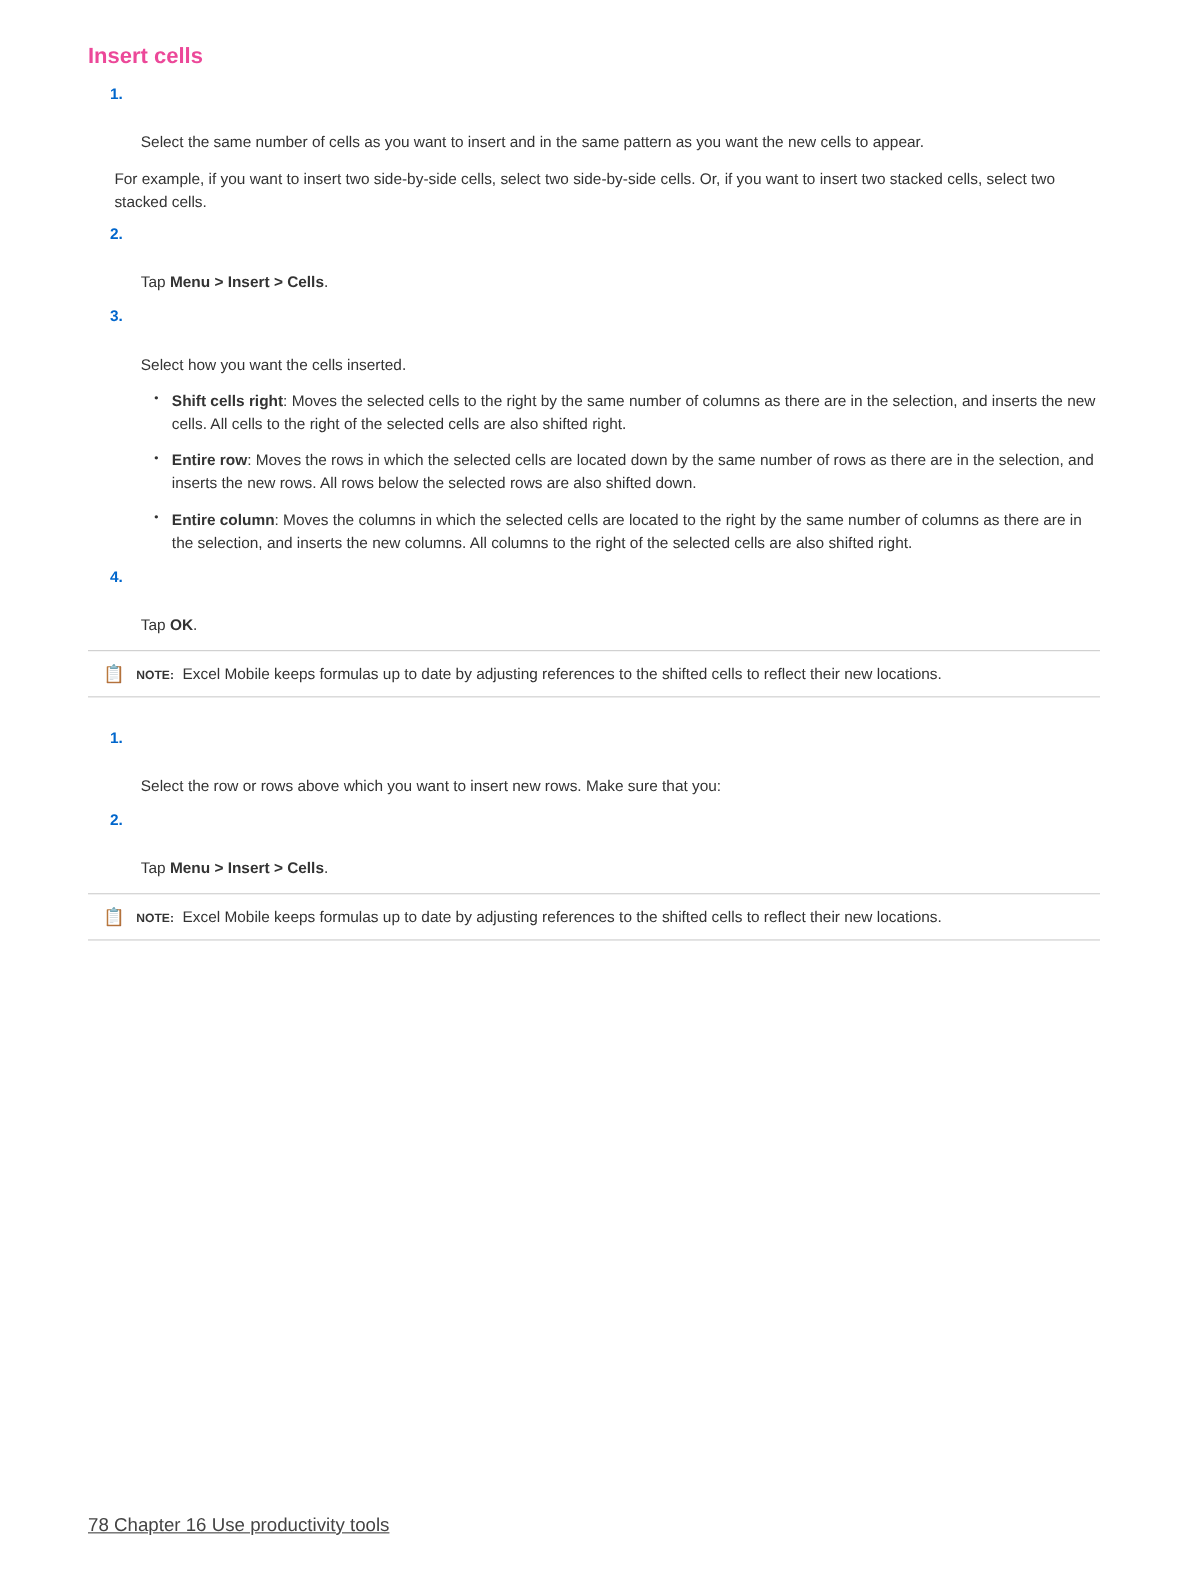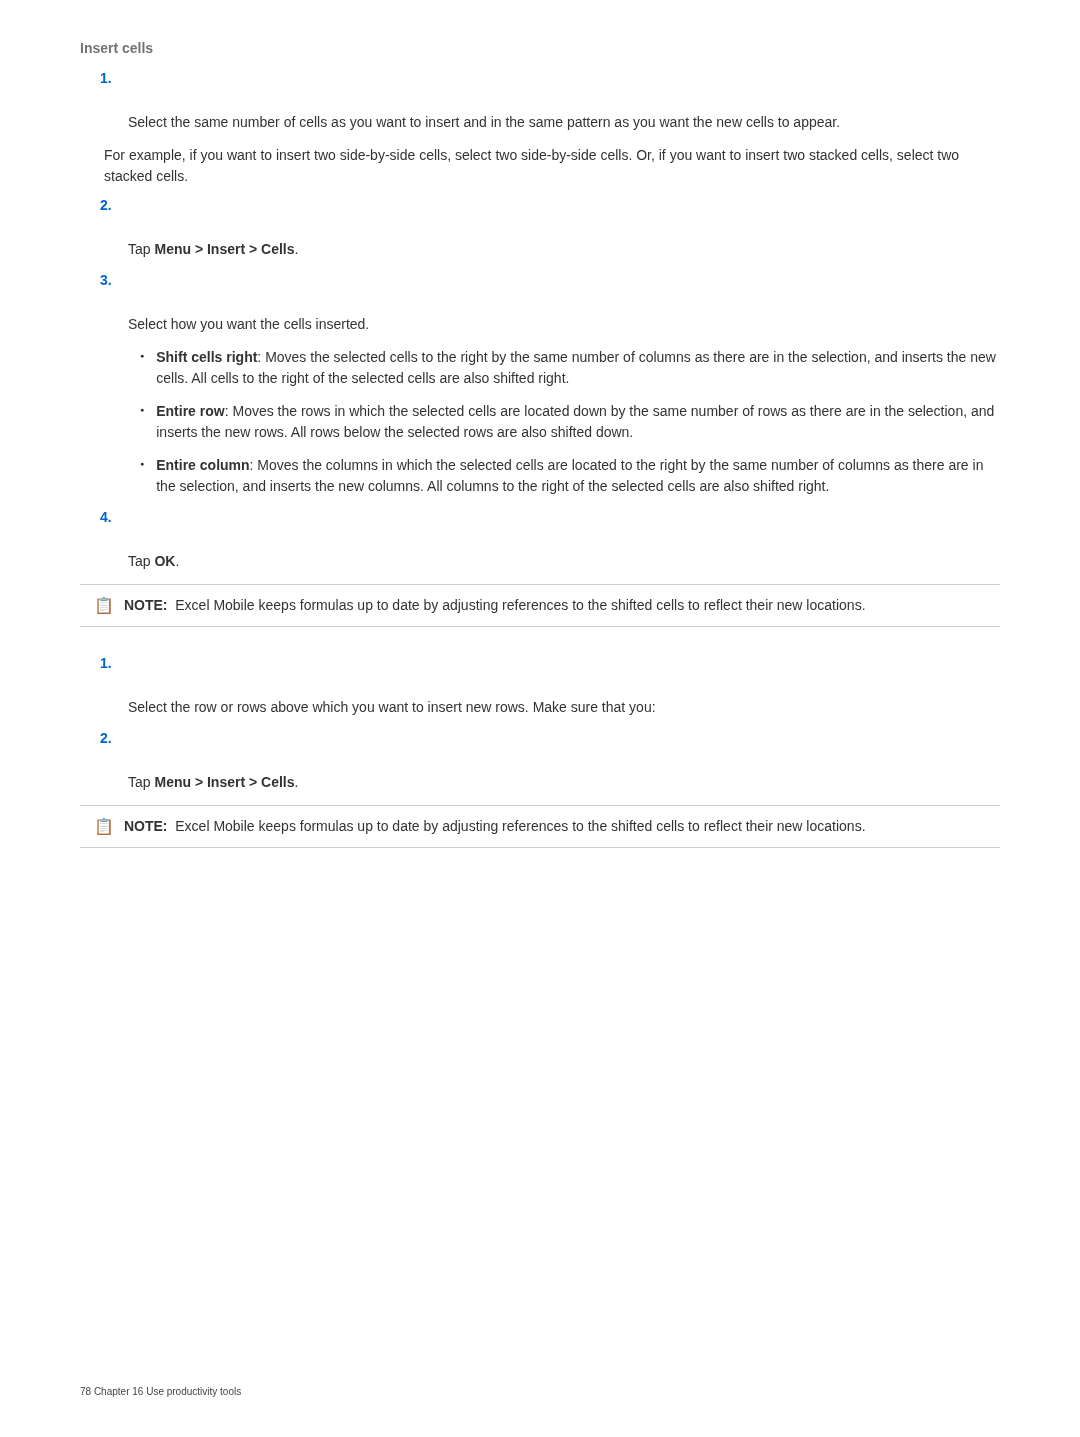--- a/index.html
+++ b/index.html
@@ -12,23 +12,23 @@
       background: #ffffff;
       font-family: Arial, Helvetica, sans-serif;
       font-size: 14px;
       color: #333333;
       width: 1080px;
       min-height: 1437px;
       padding: 40px 80px 80px 80px;
     }
 
     .section-heading {
-      color: #737373;
-      font-weight: bold;
-      font-size: 14px;
+      color: #ec4899;
+      font-weight: bold;
+      font-size: 20px;
       margin-bottom: 14px;
     }
 
     .numbered-item {
       display: flex;
       margin-bottom: 12px;
       padding-left: 20px;
     }
 
     .numbered-item .num {
@@ -84,38 +84,39 @@
 
     .note-icon {
       margin-right: 10px;
       font-size: 16px;
       flex-shrink: 0;
       margin-top: 1px;
     }
 
     .note-label {
       font-weight: bold;
-      font-size: 14px;
+      font-size: 11px;
     }
 
     .note-text {
       font-size: 14px;
       line-height: 1.5;
     }
 
     .section {
       margin-bottom: 8px;
     }
 
     .footer {
       position: absolute;
       bottom: 40px;
       left: 80px;
-      font-size: 10px;
+      font-size: 17px;
       color: #444;
+      text-decoration: underline;
     }
 
     .content-text {
       font-size: 14px;
       line-height: 1.5;
     }
 
     .inline-bold {
       font-weight: bold;
     }

